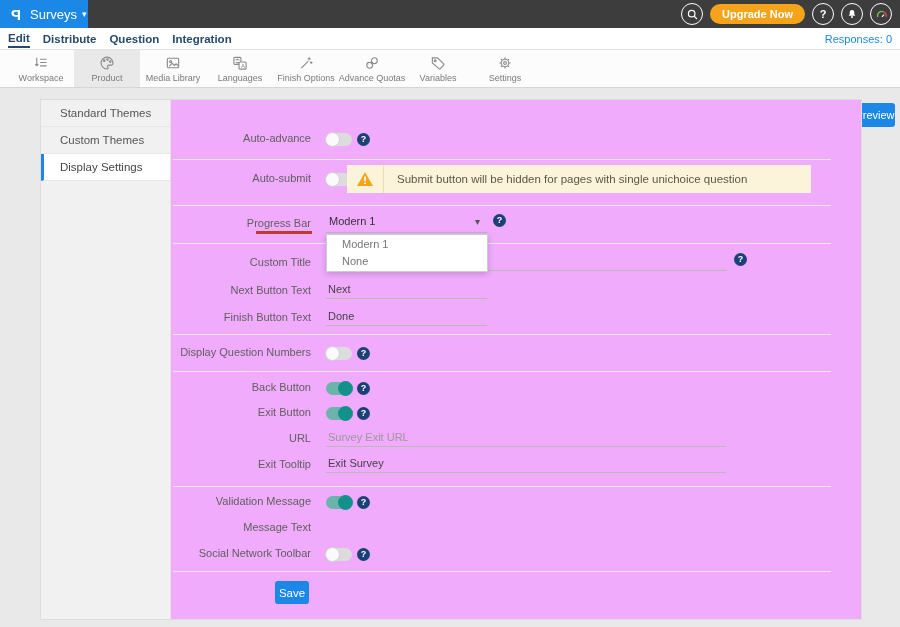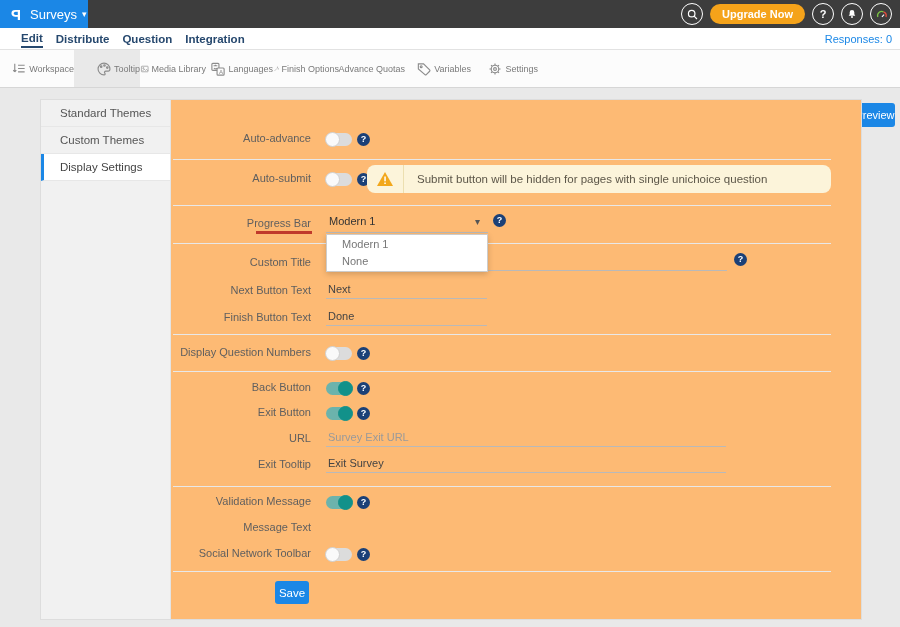--- a/index.html
+++ b/index.html
@@ -15,52 +15,52 @@
   .logo-block .caret { color:#fff; font-size:9px; margin-left:5px; }
   .crumbs { position:absolute; left:112px; top:0; height:28px; display:flex; align-items:center; gap:12px; }
   .crumb-parent { color:#93a5b1; font-size:12.5px; cursor:pointer; }
   .crumb-sep { color:#7f8d98; font-size:11px; }
   .crumb-current { color:#ffffff; font-size:12.5px; }
   .top-actions { position:absolute; right:8px; top:0; height:28px; display:flex; align-items:center; gap:7px; }
   .circ { width:22px; height:22px; border-radius:50%; border:1.4px solid #fff; display:flex; align-items:center; justify-content:center; color:#fff; font-size:11px; font-weight:bold; cursor:pointer; }
   .upgrade { height:20px; padding:0 12px; background:#f5a31a; border:none; border-radius:10px; color:#fff; font-size:11px; font-weight:bold; font-family:"Liberation Sans",sans-serif; cursor:pointer; }
 
   
-  .subnav { position:absolute; left:0; top:28px; width:900px; height:22px; background:#fff; border-bottom:1px solid #e2e2e2; display:flex; align-items:center; padding-left:21px; gap:13px; }
+  .subnav { position:absolute; left:0; top:28px; width:900px; height:22px; background:#fff; border-bottom:1px solid #e2e2e2; display:flex; align-items:center; padding-left:8px; gap:13px; }
   .subnav .nitem { font-size:11.5px; font-weight:bold; color:#26486e; cursor:pointer; padding:2px 0; }
   .subnav .nitem.active { border-bottom:2px solid #26486e; }
   .responses { position:absolute; right:8px; font-size:11px; color:#1b87e6; }
 
   
   .toolbar { position:absolute; left:0; top:50px; width:900px; height:38px; background:#fcfcfc; border-bottom:1px solid #d6d6d6; }
-  .titem { position:absolute; top:0; width:66px; height:37px; display:flex; flex-direction:row; align-items:center; justify-content:flex-end; gap:2px; cursor:pointer; }
+  .titem { position:absolute; top:0; width:66px; height:37px; display:flex; flex-direction:column; align-items:center; justify-content:center; gap:2px; cursor:pointer; }
   .titem.active { background:#e9e9e9; }
   .titem svg { width:16px; height:16px; stroke:#8c8c8c; fill:none; stroke-width:1.2; }
   .titem .tlabel { font-size:9px; color:#7a7a7a; white-space:nowrap; }
   .urlbox { position:absolute; left:645px; top:56px; width:183px; height:22px; background:#efefef; border:1px solid #cfcfcf; border-radius:2px; display:flex; align-items:center; padding:0 5px; }
   .urlbox input { flex:1; min-width:0; border:none; background:transparent; font-size:10px; color:#444; font-family:"Liberation Sans",sans-serif; outline:none; }
   .preview-btn { position:absolute; left:838px; top:53px; width:57px; height:24px; background:#1b87e6; border:none; border-radius:3px; color:#fff; font-size:11px; font-family:"Liberation Sans",sans-serif; display:flex; align-items:center; justify-content:center; gap:4px; cursor:pointer; }
 
   
-  .card { position:absolute; left:40px; top:99px; width:822px; height:521px; background:#fdba74; border:1px solid #ddd; }
+  .card { position:absolute; left:40px; top:99px; width:822px; height:521px; background:#f0abfc; border:1px solid #ddd; }
   .side { position:absolute; left:0; top:0; width:130px; height:519px; background:#f1f1f1; border-right:1px solid #e4e4e4; }
   .sitem { height:27px; display:flex; align-items:center; padding-left:19px; font-size:11.5px; color:#555; border-bottom:1px solid #e7e7e7; cursor:pointer; }
   .sitem.active { background:#fff; border-left:3px solid #1b87e6; padding-left:16px; color:#444; }
 
   .flabel { position:absolute; left:90px; width:180px; text-align:right; font-size:11px; color:#5f5f5f; }
   .sep { position:absolute; left:132px; width:658px; height:1px; background:#e8e8e8; }
   .toggle { position:absolute; width:26px; height:13px; border-radius:7px; background:#dcdcdc; cursor:pointer; }
   .toggle .knob { position:absolute; left:-1px; top:-1px; width:15px; height:15px; border-radius:50%; background:#fafafa; border:1px solid #cfcfcf; }
   .toggle.on { background:#6cb3ac; }
   .toggle.on .knob { left:auto; right:-1px; background:#12918a; border-color:#12918a; }
   .help { position:absolute; width:13px; height:13px; border-radius:50%; background:#1b4077; color:#fff; font-size:9px; font-weight:bold; text-align:center; line-height:13px; cursor:pointer; }
   .uline { position:absolute; height:20px; border:none; border-bottom:1px solid #b9b9b9; background:transparent; font-size:11px; color:#444; font-family:"Liberation Sans",sans-serif; padding:0 2px; outline:none; }
   .uline::placeholder { color:#9a9a9a; }
 
-  .warn { position:absolute; left:326px; top:65px; width:464px; height:28px; background:#fcf4da; display:flex; align-items:center;border-radius:8px; }
+  .warn { position:absolute; left:306px; top:65px; width:464px; height:28px; background:#fcf4da; display:flex; align-items:center; }
   .warn .wicon { margin-left:9px; }
   .warn .wdiv { width:1px; height:28px; background:#ecdfb0; margin-left:9px; }
   .warn .wtext { margin-left:13px; font-size:11.5px; color:#5c5648; }
 
   .select { position:absolute; left:285px; top:112px; width:162px; height:21px; border-bottom:1px solid #b9b9b9; cursor:pointer; }
   .select .sval { position:absolute; left:3px; top:3px; font-size:11px; color:#333; }
   .select .caret { position:absolute; right:8px; top:4px; font-size:10px; color:#555; }
   .red-underline { position:absolute; left:215px; top:131px; width:56px; height:3px; background:#c0392b; }
   .dropdown { position:absolute; left:285px; top:134px; width:162px; background:#fff; border:1px solid #ccc; box-shadow:0 2px 6px rgba(0,0,0,.18); z-index:5; padding:1px 0; }
   .dropdown .opt { height:17px; line-height:17px; padding-left:15px; font-size:11px; color:#777; cursor:pointer; }
@@ -120,21 +120,21 @@
         </svg>
       <span class="tlabel">Workspace</span>
     </div>
     <div class="titem active" style="left:74px">
       <svg viewBox="0 0 17 17">
           <path d="M8.5 2.2 a6.3 6.3 0 1 0 0 12.6 c1.4 0 1.5-1.1 0.8-1.9 c-0.8-0.9 0-2.1 1.2-2.1 h2.4 c1.2 0 1.9-0.9 1.9-2.2 C14.8 5 12 2.2 8.5 2.2 Z"></path>
           <circle cx="5.5" cy="6" r="0.8"></circle>
           <circle cx="9" cy="4.8" r="0.8"></circle>
           <circle cx="12" cy="7" r="0.8"></circle>
         </svg>
-      <span class="tlabel">Tooltip</span>
+      <span class="tlabel">Product</span>
     </div>
     <div class="titem" style="left:140px">
       <svg viewBox="0 0 17 17">
           <rect x="2.5" y="3.5" width="12" height="10" rx="1"></rect>
           <circle cx="6" cy="7" r="1.1"></circle>
           <path d="M4.5 12 l3.2-3.2 2.3 2.3 1.8-1.8 2.7 2.7"></path>
         </svg>
       <span class="tlabel">Media Library</span>
     </div>
     <div class="titem" style="left:207px">

